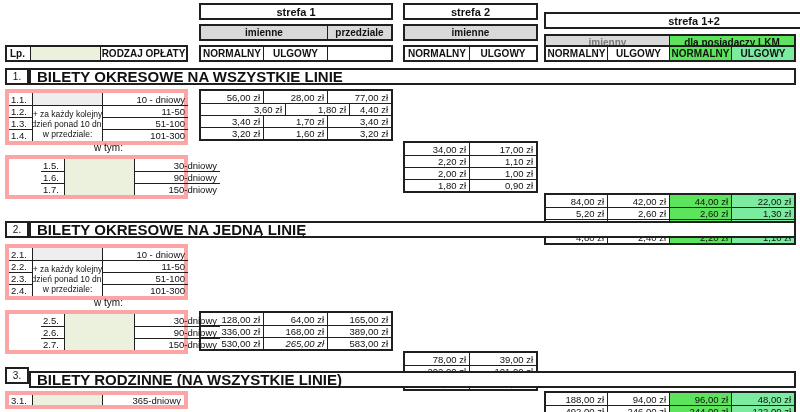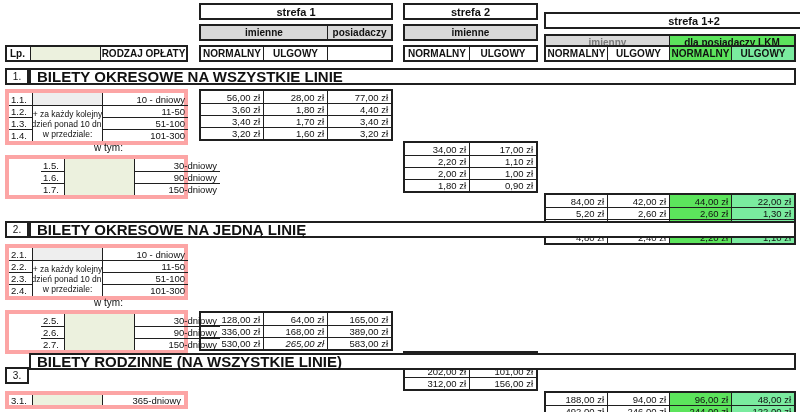--- a/index.html
+++ b/index.html
@@ -48,21 +48,21 @@
 <body>
 
 <div class="stage" style="--gray: #d9d9d9; --green1: #5ce45c; --green2: #7aeb9f; --beige: #ecf1de;">
 
   <div class="ab hbox" style="left:199px;top:3px;width:194px;height:17px">strefa 1</div>
   <div class="ab hbox" style="left:403px;top:3px;width:135px;height:17px">strefa 2</div>
   <div class="ab hbox" style="left:544px;top:12px;width:300px;height:17px">strefa 1+2</div>
 
   <div class="ab hband" style="left:199px;top:24px;width:194px;height:17px">
     <div class="hc gray br" style="width:127px">imienne</div>
-    <div class="hc gray" style="flex:1">posiadaczy</div>
+    <div class="hc gray" style="flex:1">przedziale</div>
   </div>
   <div class="ab hband" style="left:403px;top:24px;width:135px;height:17px">
     <div class="hc gray" style="flex:1">imienne</div>
   </div>
   <div class="ab hband" style="left:544px;top:34px;width:252px;height:17px">
     <div class="hc gray graytxt br" style="width:124px">imienny</div>
     <div class="hc g1" style="flex:1">dla posiadaczy LKM</div>
   </div>
 
   <div class="ab hband" style="left:5px;top:45px;width:183px;height:17px">
@@ -107,21 +107,21 @@
       <div class="cell pc bt" style="grid-column:3;grid-row:4">101-300</div>
     </div>
   </div>
   <div class="ab vband" style="left:199px;top:89px;width:194px">
       <div class="grow">
         <div class="vc br" style="width: 63px;">56,00 zł</div>
         <div class="vc br" style="width: 64px;">28,00 zł</div>
         <div class="vc" style="flex: 1 1 0%;">77,00 zł</div>
       </div>
       <div class="grow bt">
-        <div class="vc br" style="width: 63px;">3,60 zł</div>
+        <div class="vc br" style="width: 85px;">3,60 zł</div>
         <div class="vc br" style="width: 64px;">1,80 zł</div>
         <div class="vc" style="flex: 1 1 0%;">4,40 zł</div>
       </div>
       <div class="grow bt">
         <div class="vc br" style="width: 63px;">3,40 zł</div>
         <div class="vc br" style="width: 64px;">1,70 zł</div>
         <div class="vc" style="flex: 1 1 0%;">3,40 zł</div>
       </div>
       <div class="grow bt">
         <div class="vc br" style="width: 63px;">3,20 zł</div>
@@ -263,21 +263,21 @@
       <div class="cell lc br bt" style="grid-column:1;grid-row:2">2.6.</div>
       <div class="cell lc br bt" style="grid-column:1;grid-row:3">2.7.</div>
       <div class="cell beige br" style="grid-column:2;grid-row:1/span 3"></div>
       <div class="cell pc" style="grid-column:3;grid-row:1">30-dniowy</div>
       <div class="cell pc bt" style="grid-column:3;grid-row:2">90-dniowy</div>
       <div class="cell pc bt" style="grid-column:3;grid-row:3">150-dniowy</div>
     </div>
   </div>
 
   <div class="ab secno" style="left:5px;top:367px;width:24px">3.</div>
-  <div class="ab sectitle" style="left:29px;top:353px;width:767px">BILETY RODZINNE (NA WSZYSTKIE LINIE)</div>
+  <div class="ab sectitle" style="left:29px;top:371px;width:767px">BILETY RODZINNE (NA WSZYSTKIE LINIE)</div>
 
   <div class="ab lband single" style="left:5px;top:391px;width:183px">
     <div class="cell lc br" style="width:24px">3.1.</div>
     <div class="cell beige br" style="width:70px"></div>
     <div class="cell pc" style="flex:1">365-dniowy</div>
   </div>
 
 </div>
 
 </body></html>

